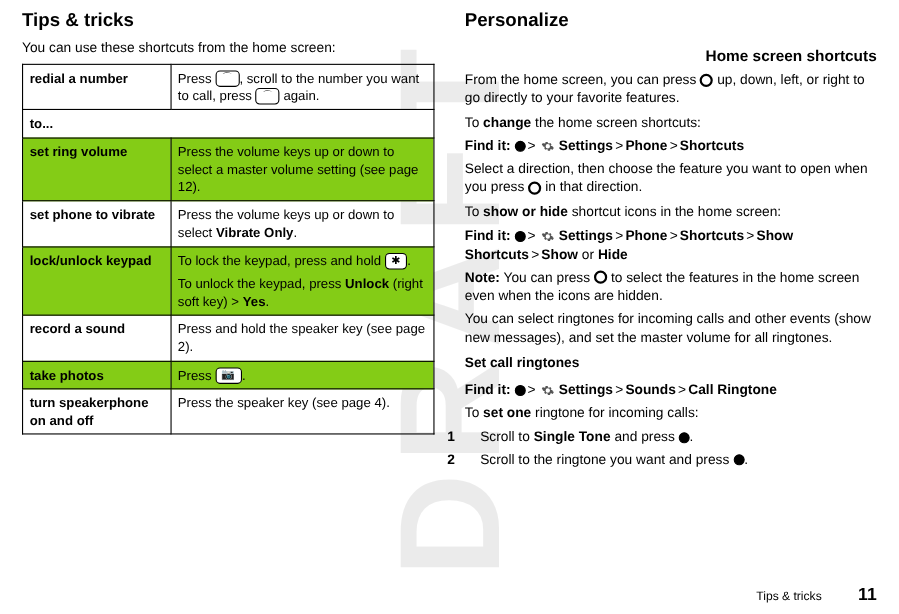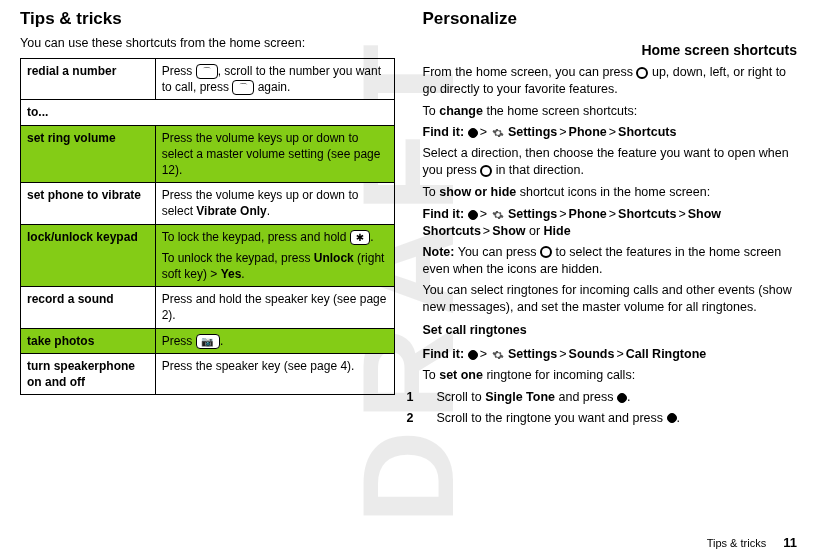--- a/index.html
+++ b/index.html
@@ -82,21 +82,21 @@
   }
   .icon-gear { vertical-align: middle; }
   ol { list-style: none; margin-top:3px; }
   ol li { margin-bottom:4px; padding-left:16px; text-indent:-16px; }
   ol li .num { font-weight:bold; display:inline-block; width:14px; }
   .footer {
     position:absolute;
     bottom:6px; right:20px;
     font-size:11px;
   }
-  .footer .pn { font-weight:bold; font-size:13px; margin-left:14px; }
+  .footer .pn { font-weight:bold; font-size:16px; margin-left:30px; }
   .gt { margin: 0 2px; }
   .findit { margin: 4px 0; }
   .note-label { font-weight: bold; }
 </style>
 </head>
 <body>
 
 <div class="watermark">DRAFT</div>
 
 <div class="page">

